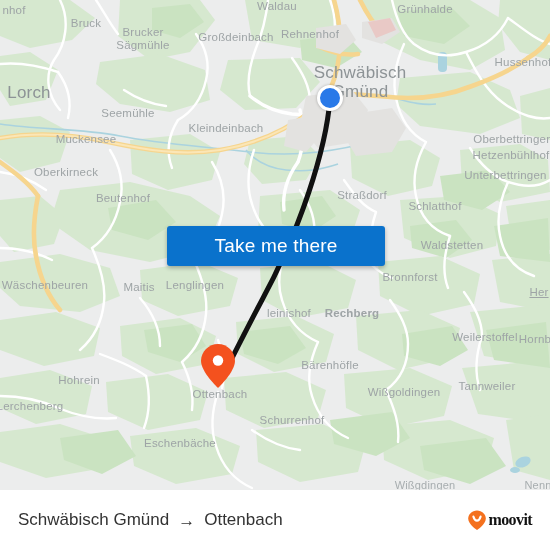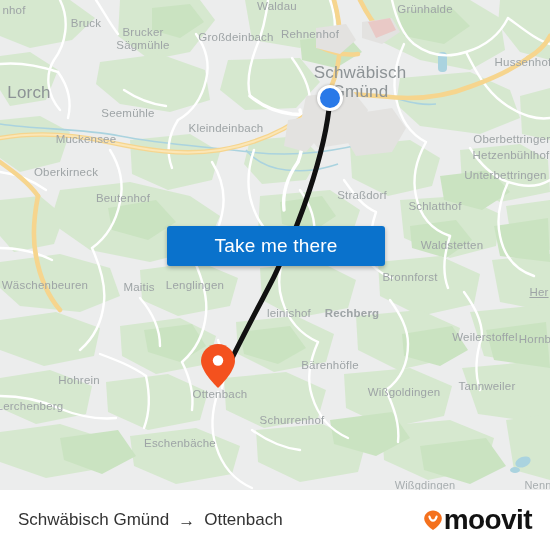--- a/index.html
+++ b/index.html
@@ -136,25 +136,25 @@
     color: #333333;
     font-size: 17px;
     line-height: 1;
   }
   #moovit-logo {
     display: flex;
     align-items: center;
     gap: 0px;
   }
   #moovit-wordmark {
-    font-size: 28px;
+    font-size: 16px;
     font-weight: bold;
     color: #121212;
     letter-spacing: -0.6px;
-    font-family: Liberation Sans, sans-serif;
+    font-family: Liberation Serif, serif;
     line-height: 1;
   }
 </style>
 </head>
 <body>
 
 <div id="app">
 
   <div id="map">
 

